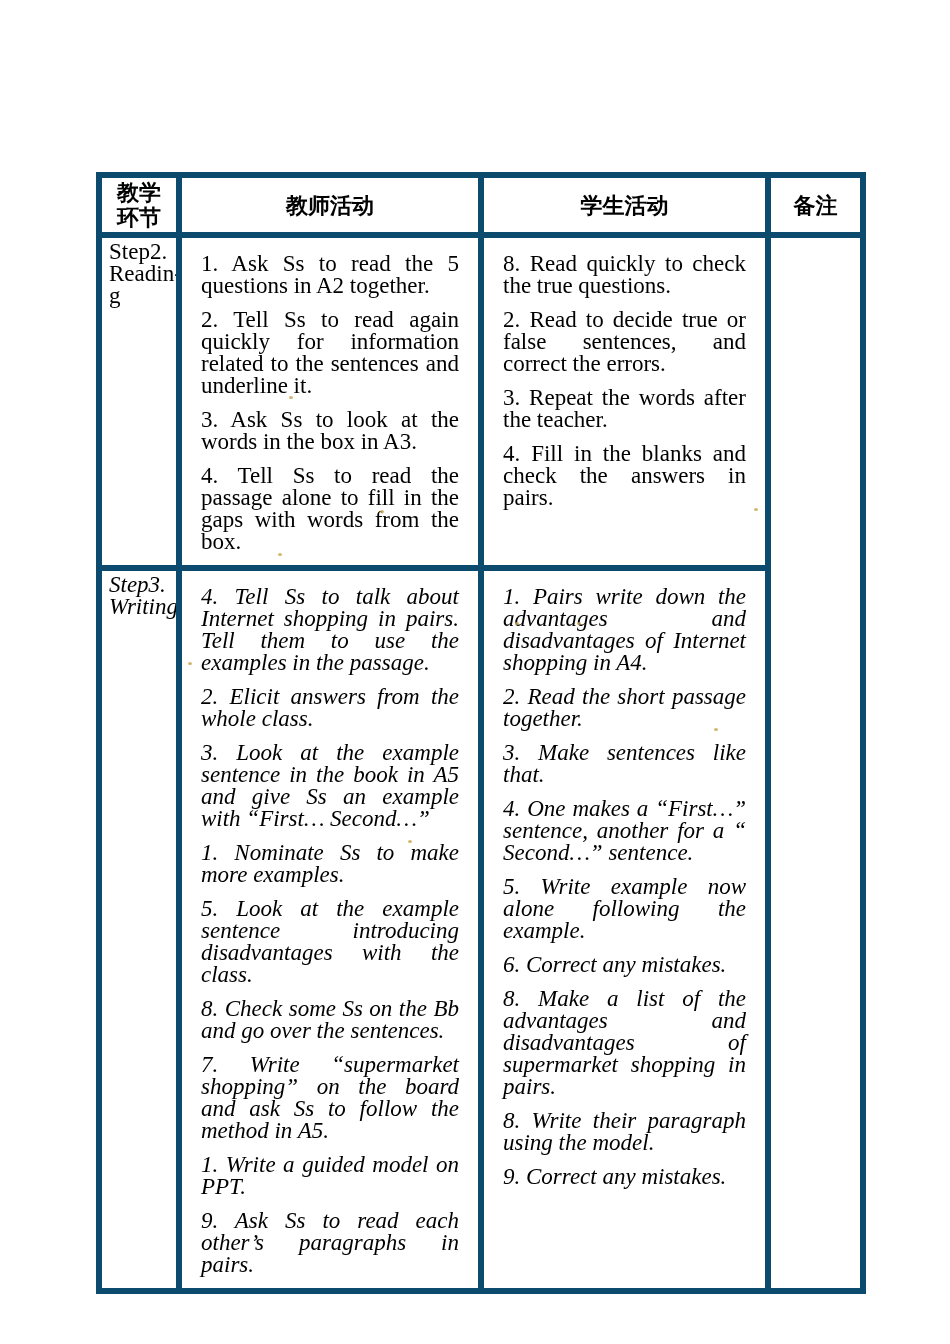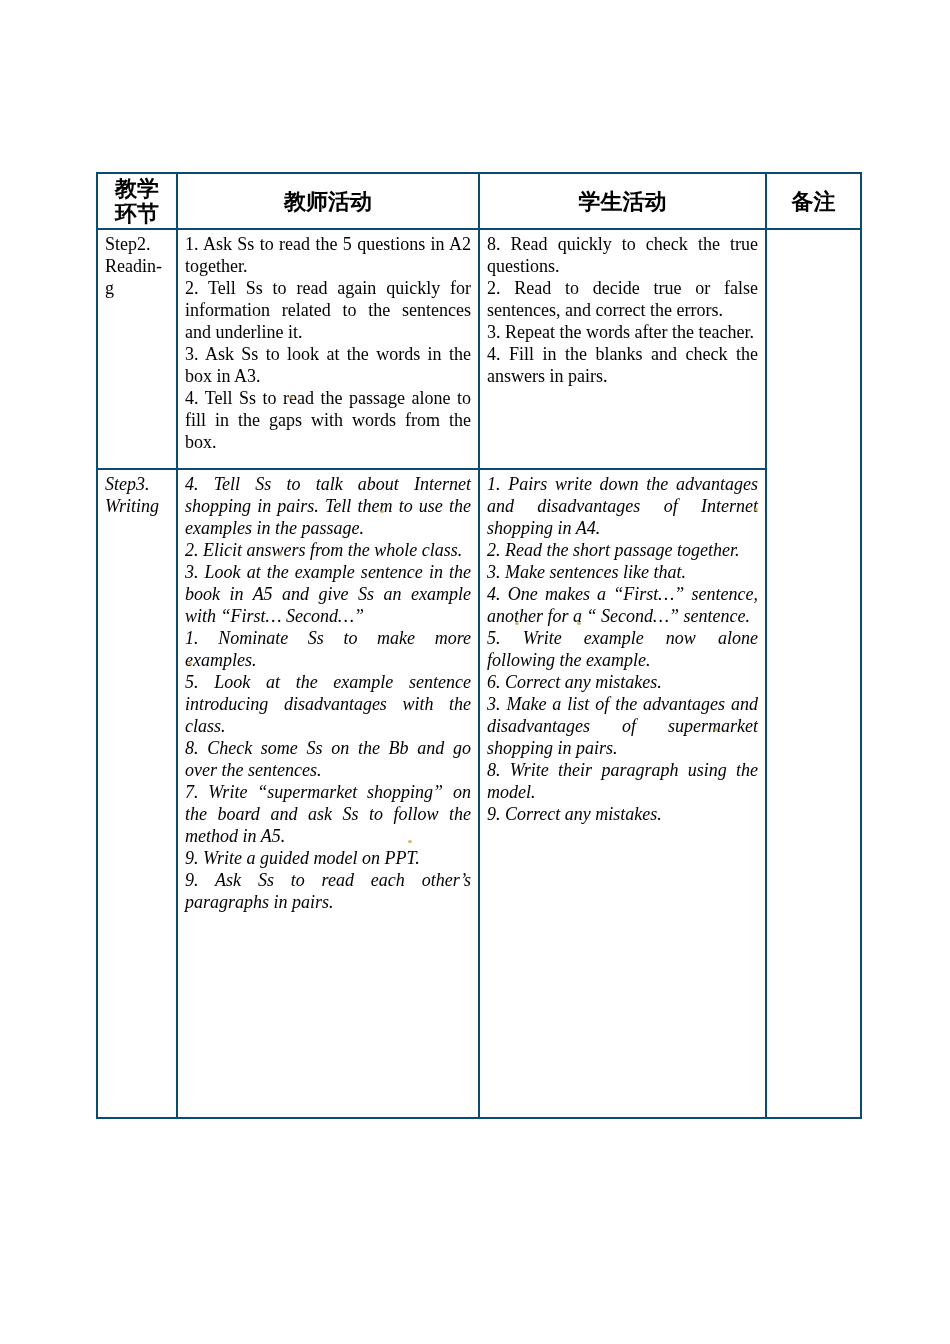--- a/index.html
+++ b/index.html
@@ -18,47 +18,47 @@
   table.doc-table {
     position: absolute;
     left: 96px;
     top: 172px;
     width: 764px;
     height: 945px;
     border-collapse: collapse;
     table-layout: fixed;
   }
   .doc-table th, .doc-table td {
-    border: 2px solid #0c4a6e;
+    border: 6px solid #0c4a6e;
     vertical-align: top;
     padding: 0;
     overflow: hidden;
   }
   .doc-table th {
     height: 54px;
     vertical-align: middle;
     text-align: center;
     font-family: "Liberation Sans", "DejaVu Sans", sans-serif;
     font-weight: bold;
     font-size: 22px;
     line-height: 25px;
     white-space: pre-line;
   }
   tr.row-step2 { height: 240px; }
   tr.row-step3 { height: 649px; font-style: italic; }
   td.cell {
     padding: 3px 7px 0 7px;
-    font-size: 18px;
+    font-size: 23px;
     line-height: 22px;
   }
   td.step-cell {
     white-space: pre-line;
   }
   td.activities p.para {
-    margin: 0;
+    margin: 12px;
     text-align: justify;
   }
   td.notes-cell { }
   .speck {
     position: absolute;
     width: 4px;
     height: 3px;
     border-radius: 50%;
     background: #c9a954;
     opacity: 0.85;
@@ -104,31 +104,31 @@
     <td class="cell step-cell">Step3.
 Writing</td>
     <td class="cell activities">
           <p class="para">4. Tell Ss to talk about Internet shopping in pairs. Tell them to use the examples in the passage.</p>
           <p class="para">2. Elicit answers from the whole class.</p>
           <p class="para">3. Look at the example sentence in the book in A5 and give Ss an example with “First… Second…”</p>
           <p class="para">1. Nominate Ss to make more examples.</p>
           <p class="para">5. Look at the example sentence introducing disadvantages with the class.</p>
           <p class="para">8. Check some Ss on the Bb and go over the sentences.</p>
           <p class="para">7. Write “supermarket shopping” on the board and ask Ss to follow the method in A5.</p>
-          <p class="para">9. Write a guided model on PPT.</p>
+          <p class="para">1. Write a guided model on PPT.</p>
           <p class="para">9. Ask Ss to read each other’s paragraphs in pairs.</p>
         </td>
     <td class="cell activities">
           <p class="para">1. Pairs write down the advantages and disadvantages of Internet shopping in A4.</p>
           <p class="para">2. Read the short passage together.</p>
           <p class="para">3. Make sentences like that.</p>
           <p class="para">4. One makes a “First…” sentence, another for a “ Second…” sentence.</p>
           <p class="para">5. Write example now alone following the example.</p>
           <p class="para">6. Correct any mistakes.</p>
-          <p class="para">3. Make a list of the advantages and disadvantages of supermarket shopping in pairs.</p>
+          <p class="para">8. Make a list of the advantages and disadvantages of supermarket shopping in pairs.</p>
           <p class="para">8. Write their paragraph using the model.</p>
           <p class="para">9. Correct any mistakes.</p>
         </td>
   </tr>
 </tbody>
   </table>
 
 <div class="speck" style="left:289px;top:396px"></div>
 <div class="speck" style="left:380px;top:510px"></div>
 <div class="speck" style="left:278px;top:553px"></div>

